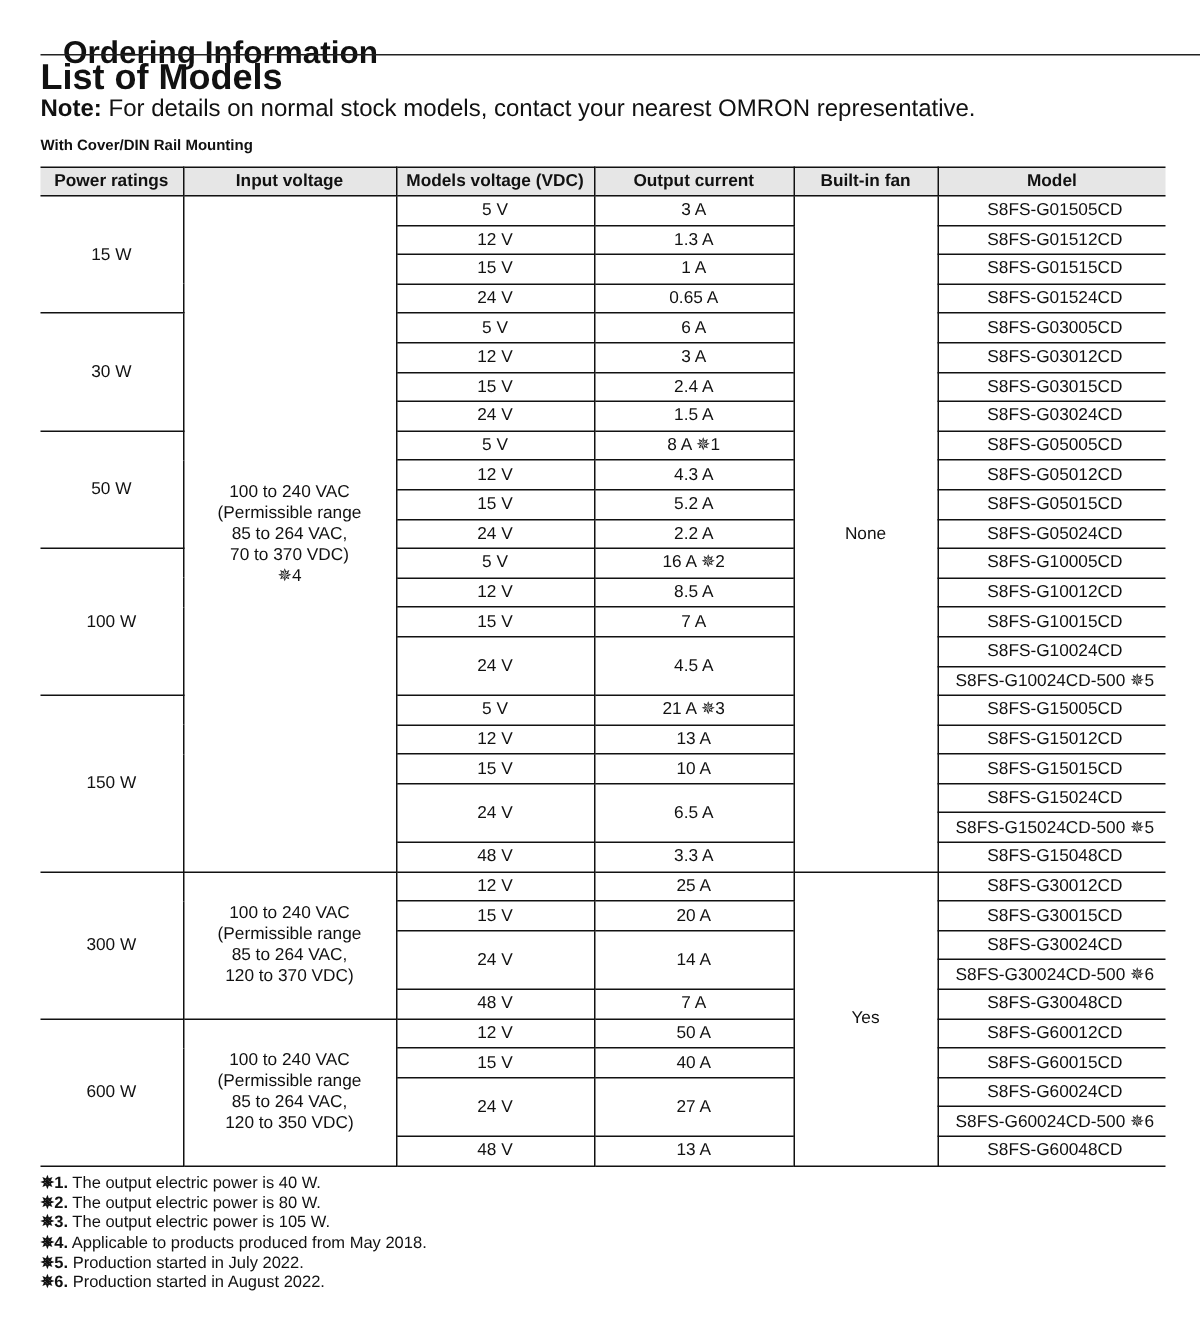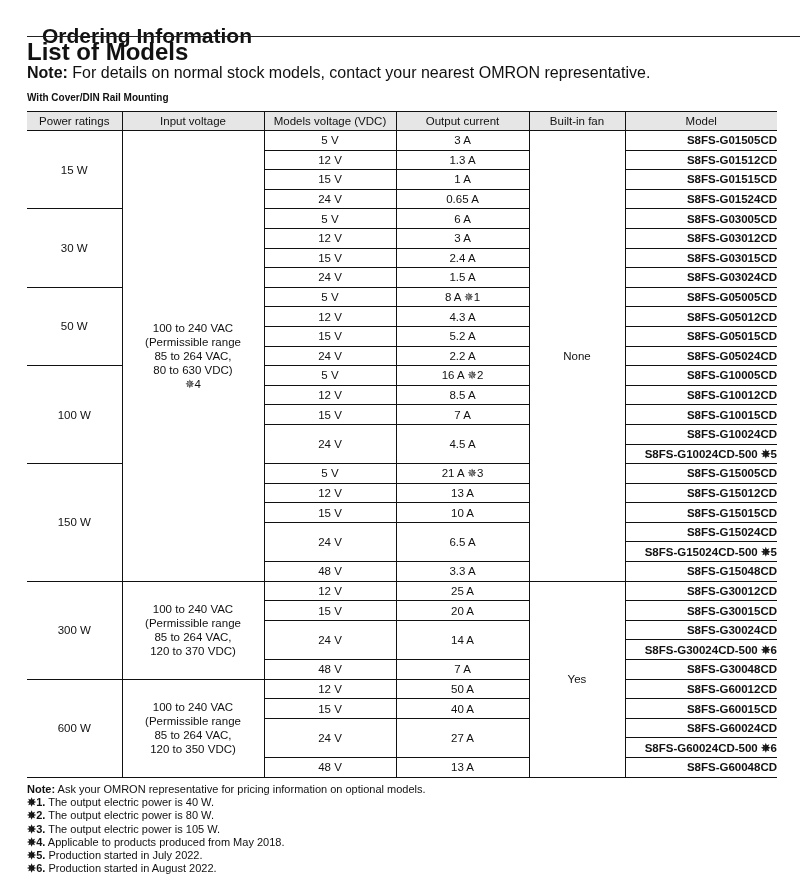--- a/index.html
+++ b/index.html
@@ -33,25 +33,25 @@
     border-collapse: collapse; font-size: 11.5px; table-layout: fixed;
     width: 750px;
   }
   table.models th, table.models td {
     border: 1px solid #111; padding: 0; text-align: center; vertical-align: middle;
     line-height: 14px;
   }
   table.models tr > *:first-child { border-left: none; }
   table.models tr > *:last-child { border-right: none; }
   table.models th {
-    background: #e6e6e6; font-weight: normal; height: 18px; font-size: 11.5px;
+    background: #e6e6e6; font-weight: bold; height: 18px; font-size: 11.5px;
     border-top: 1px solid #111;
   }
   table.models td { height: 18.6px; }
-  table.models td.model { text-align: right; padding-left: 4px; font-weight: bold; }
+  table.models td.model { text-align: center; padding-left: 4px; font-weight: normal; }
   table.models td.inputv { line-height: 14px; }
   col.c1 { width: 95px; }
   col.c2 { width: 142px; }
   col.c3 { width: 132px; }
   col.c4 { width: 133px; }
   col.c5 { width: 96px; }
   col.c6 { width: 152px; }
   .notes {
     position: absolute; top: 783px; left: 0; font-size: 11px; line-height: 13.2px;
   }
@@ -89,21 +89,21 @@
         <th>Model</th>
       </tr>
     </thead>
     <tbody id="tbody">
         <tr>
           <td rowspan="4">15 W</td>
           <td class="inputv" rowspan="23">
             <div>100 to 240 VAC</div>
             <div>(Permissible range</div>
             <div>85 to 264 VAC,</div>
-            <div>80 to 630 VDC)</div>
+            <div>70 to 370 VDC)</div>
             <div>✵4</div>
           </td>
           <td rowspan="1">5 V</td>
           <td rowspan="1">3 A</td>
           <td rowspan="23">None</td>
           <td class="model">S8FS-G01505CD</td>
         </tr>
         <tr>
           <td rowspan="1">12 V</td>
           <td rowspan="1">1.3 A</td>
@@ -272,21 +272,20 @@
         </tr>
         <tr>
           <td rowspan="1">48 V</td>
           <td rowspan="1">13 A</td>
           <td class="model">S8FS-G60048CD</td>
         </tr>
       </tbody>
   </table>
 
   <div class="notes">
-    <div><b>Note:</b><span> Ask your OMRON representative for pricing information on optional models.</span></div>
     <div><b>✵1.</b><span> The output electric power is 40 W.</span></div>
     <div><b>✵2.</b><span> The output electric power is 80 W.</span></div>
     <div><b>✵3.</b><span> The output electric power is 105 W.</span></div>
     <div><b>✵4.</b><span> Applicable to products produced from May 2018.</span></div>
     <div><b>✵5.</b><span> Production started in July 2022.</span></div>
     <div><b>✵6.</b><span> Production started in August 2022.</span></div>
   </div>
 </div>
 
 </body></html>

